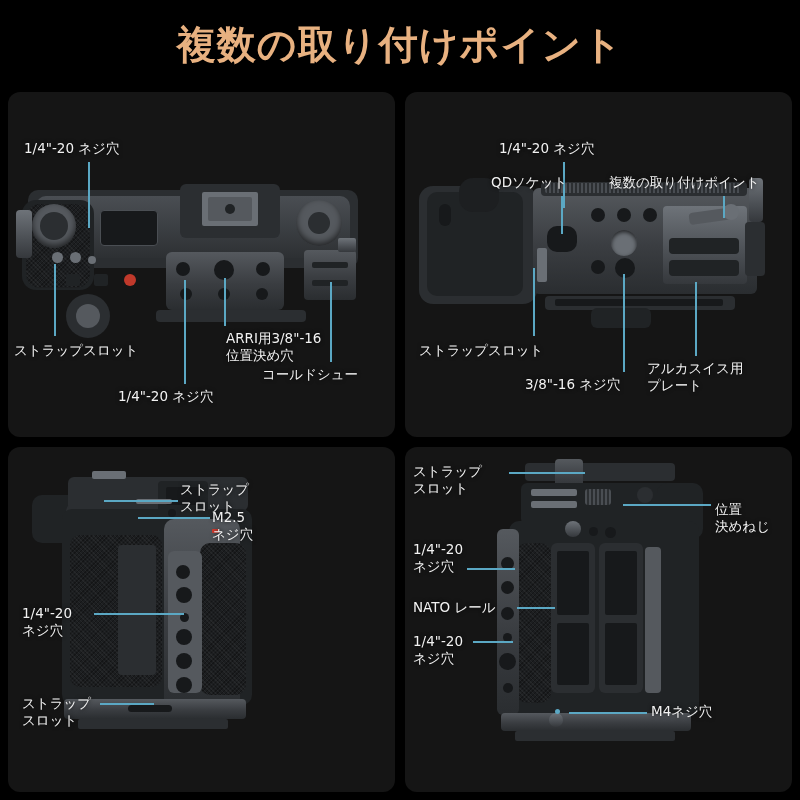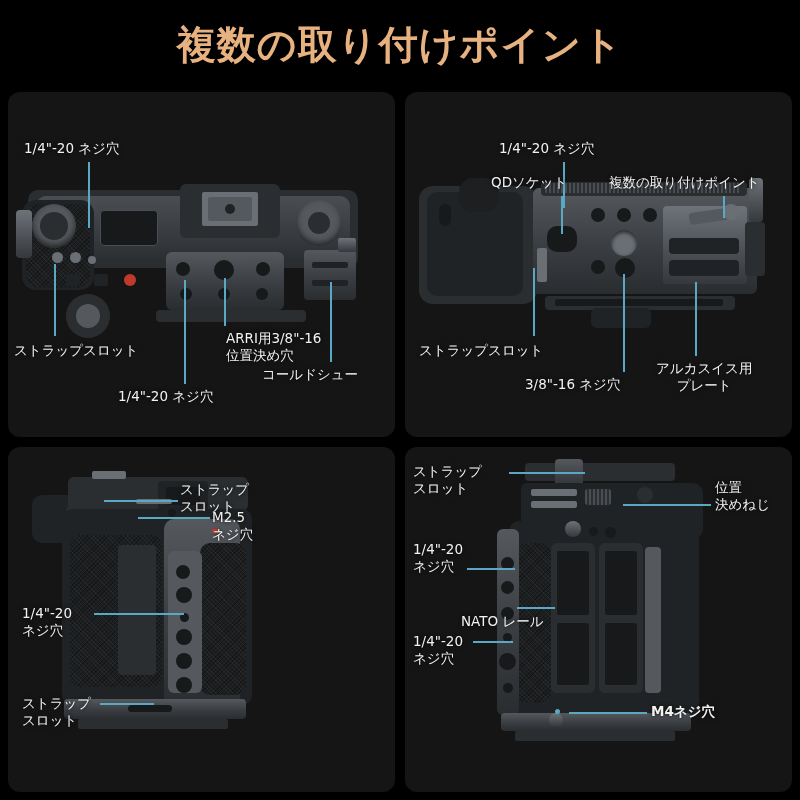--- a/index.html
+++ b/index.html
@@ -189,21 +189,21 @@
 
       <div class="lbl" style="left:204px;top:82px;">複数の取り付けポイント</div>
       <div class="leader v" style="left:318px;top:104px;height:22px;"></div>
 
       <div class="lbl" style="left:14px;top:250px;">ストラップスロット</div>
       <div class="leader v" style="left:128px;top:176px;height:68px;"></div>
 
       <div class="lbl" style="left:120px;top:284px;">3/8"-16 ネジ穴</div>
       <div class="leader v" style="left:218px;top:182px;height:98px;"></div>
 
-      <div class="lbl" style="left:251px;top:268px;text-align:center;">アルカスイス用
+      <div class="lbl" style="left:242px;top:268px;">アルカスイス用
 プレート</div>
       <div class="leader v" style="left:290px;top:190px;height:74px;"></div>
     </div>
 
     <div class="panel">
       <div class="photo">
 
         <div class="cam dkr r10" style="left:24px;top:48px;width:54px;height:48px;"></div>
         <div class="cam dk rp" style="left:58px;top:54px;width:22px;height:22px;"></div>
 
@@ -297,34 +297,34 @@
 
         <div class="cam plate-grad r4" style="left:96px;top:266px;width:190px;height:18px;"></div>
         <div class="cam metal-grad rp" style="left:144px;top:266px;width:14px;height:14px;"></div>
         <div class="cam dk r2" style="left:110px;top:284px;width:160px;height:10px;"></div>
       </div>
 
       <div class="lbl" style="left:8px;top:16px;">ストラップ
 スロット</div>
       <div class="leader h" style="left:104px;top:25px;width:76px;"></div>
 
-      <div class="lbl" style="left:310px;top:32px;">位置
+      <div class="lbl" style="left:310px;top:54px;">位置
 決めねじ</div>
       <div class="leader h" style="left:218px;top:57px;width:88px;"></div>
 
       <div class="lbl" style="left:8px;top:94px;">1/4"-20
 ネジ穴</div>
       <div class="leader h" style="left:62px;top:121px;width:48px;"></div>
 
-      <div class="lbl" style="left:8px;top:166px;margin-left:48px;">NATO レール</div>
+      <div class="lbl" style="left:8px;top:152px;">NATO レール</div>
       <div class="leader h" style="left:112px;top:160px;width:38px;"></div>
 
       <div class="lbl" style="left:8px;top:186px;">1/4"-20
 ネジ穴</div>
       <div class="leader h" style="left:68px;top:194px;width:40px;"></div>
 
-      <div class="lbl" style="left:246px;top:256px;font-weight:bold;">M4ネジ穴</div>
+      <div class="lbl" style="left:246px;top:256px;">M4ネジ穴</div>
       <div class="leader h" style="left:164px;top:265px;width:78px;"></div>
       <div class="dot" style="left:150px;top:262px;"></div>
     </div>
 
   </div>
 </div>
 
 </body></html>

